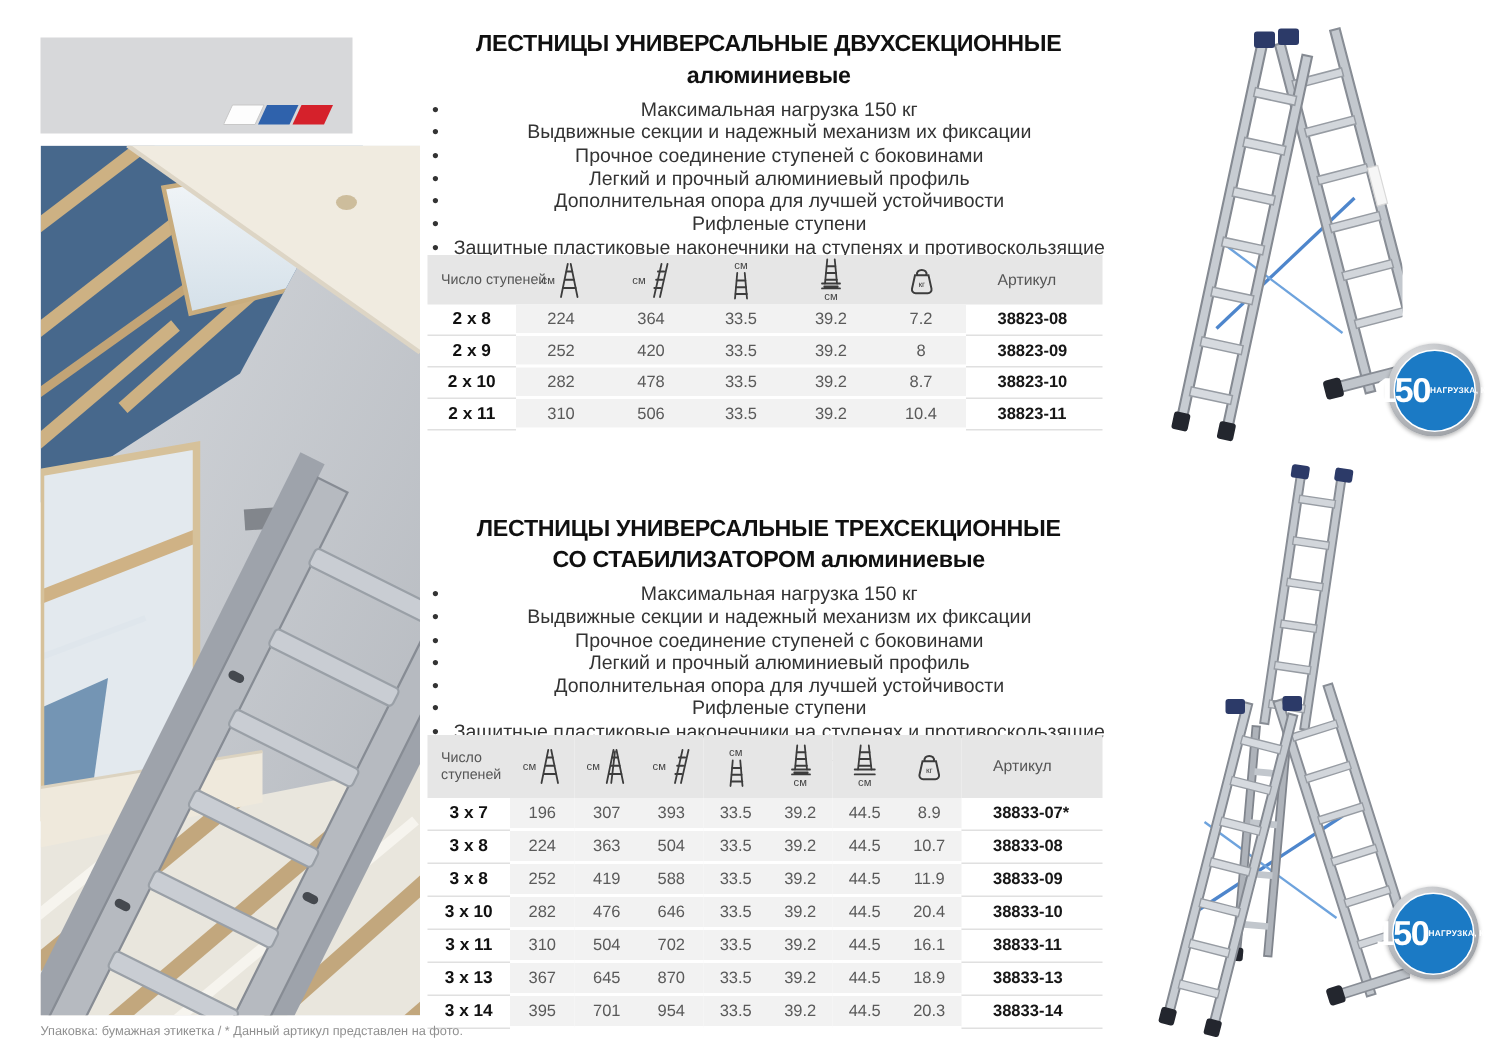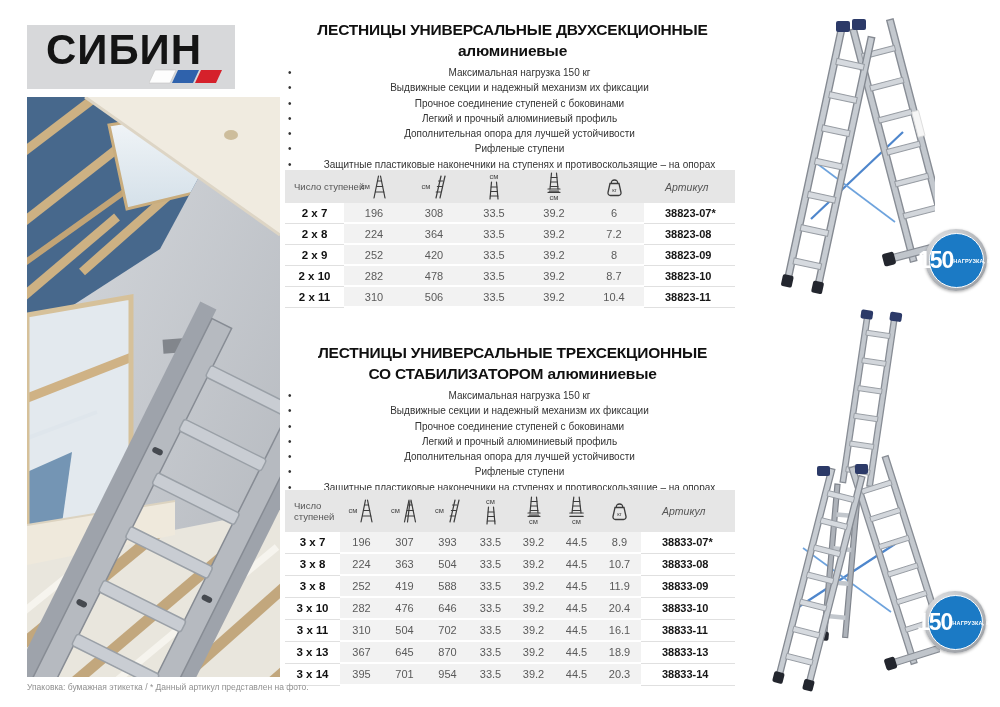--- a/index.html
+++ b/index.html
@@ -13,32 +13,32 @@
   .logo-flag{position:absolute;right:12px;bottom:5px;}
 
   
   .photo{position:absolute;left:27px;top:97px;width:253px;height:580px;overflow:hidden;}
 
   
   .sec{position:absolute;left:285px;width:455px;}
   .sec1{top:19px;text-align:center;} .sec2{top:342px;text-align:center;}
   .sec h1,.sec h2{margin:0;font-size:15.5px;font-weight:bold;color:#101010;line-height:21px;letter-spacing:-0.2px;}
   .sec ul{margin:4px 0 0 0;padding:0;list-style:none;}
-  .sec li{position:relative;padding-left:14px;font-size:10px;line-height:15.3px;color:#333;}
+  .sec li{position:relative;padding-left:14px;font-size:13px;line-height:15.3px;color:#333;}
   .sec li::before{content:"\2022";position:absolute;left:3px;top:0;color:#333;}
 
   
   .spec-table{position:absolute;left:285px;border-collapse:collapse;table-layout:fixed;width:450px;
               font-size:11px;}
   .t1{top:170px;} .t2{top:490px;}
   .spec-table th{background:#e6e6e6;font-weight:normal;color:#555;vertical-align:middle;padding:0;}
   .t1 th{height:33px;} .t2 th{height:42px;}
   .th-lbl{text-align:left;padding-left:9px !important;font-size:9.5px;line-height:11px;}
   .t1 .th-lbl{white-space:nowrap;}
-  .th-art{text-align:left;padding-left:21px !important;font-size:10.5px;font-style:italic;}
+  .th-art{text-align:left;padding-left:21px !important;font-size:10.5px;}
   .th-ico .wrap{display:flex;align-items:center;justify-content:center;gap:2px;}
   .th-ico .wrap.col{flex-direction:column;gap:0;}
   .u{font-size:7.5px;color:#444;line-height:8px;}
   .spec-table td{border-bottom:1px solid #e0e0e0;text-align:center;padding:0;}
   .t1 td{height:19px;} .t2 td{height:20px;}
   .c-lbl{font-weight:bold;color:#111;font-size:11.5px;}
   .c-num{background:#f2f2f2;color:#5a5a5a;border-bottom:2px solid #fff !important;}
   .c-art{font-weight:bold;color:#161616;text-align:left !important;padding-left:21px !important;}
 
   
@@ -58,21 +58,20 @@
   .badge-label{font-size:5.5px;font-weight:bold;white-space:nowrap;margin-top:1px;letter-spacing:.2px;}
   .badge1{left:925px;top:229px;} .badge2{left:924px;top:591px;}
 
   
   .footer-note{position:absolute;left:27px;top:682px;font-size:8.5px;color:#909090;}
 </style>
 </head>
 <body>
 
 <div class="logo">
-  <div class="logo-text">СИБИН</div>
   <svg class="logo-flag" width="74" height="15" viewBox="0 0 74 15">
     <polygon points="6,1 27,1 21,14 0,14" fill="#fdfdfd" stroke="#c4c4c4" stroke-width="0.6"></polygon>
     <polygon points="29,1 50,1 44,14 23,14" fill="#2f62ac"></polygon>
     <polygon points="52,1 73,1 67,14 46,14" fill="#d5212b"></polygon>
   </svg>
 </div>
 
 <div class="photo">
   <svg width="253" height="580" viewBox="0 0 253 580">
     <defs>
@@ -275,29 +274,20 @@
               </g>
               <text x="9.5" y="14.5" font-size="5.5" text-anchor="middle" fill="#3c3c3c" font-family="Liberation Sans,sans-serif">кг</text>
             </svg>
           </span>
         </th>
         <th class="th-art">Артикул</th>
       </tr>
     </thead>
     <tbody>
       <tr>
-        <td class="c-lbl">2 x 7</td>
-        <td class="c-num">196</td>
-        <td class="c-num">308</td>
-        <td class="c-num">33.5</td>
-        <td class="c-num">39.2</td>
-        <td class="c-num">6</td>
-        <td class="c-art">38823-07*</td>
-      </tr>
-      <tr>
         <td class="c-lbl">2 x 8</td>
         <td class="c-num">224</td>
         <td class="c-num">364</td>
         <td class="c-num">33.5</td>
         <td class="c-num">39.2</td>
         <td class="c-num">7.2</td>
         <td class="c-art">38823-08</td>
       </tr>
       <tr>
         <td class="c-lbl">2 x 9</td>

